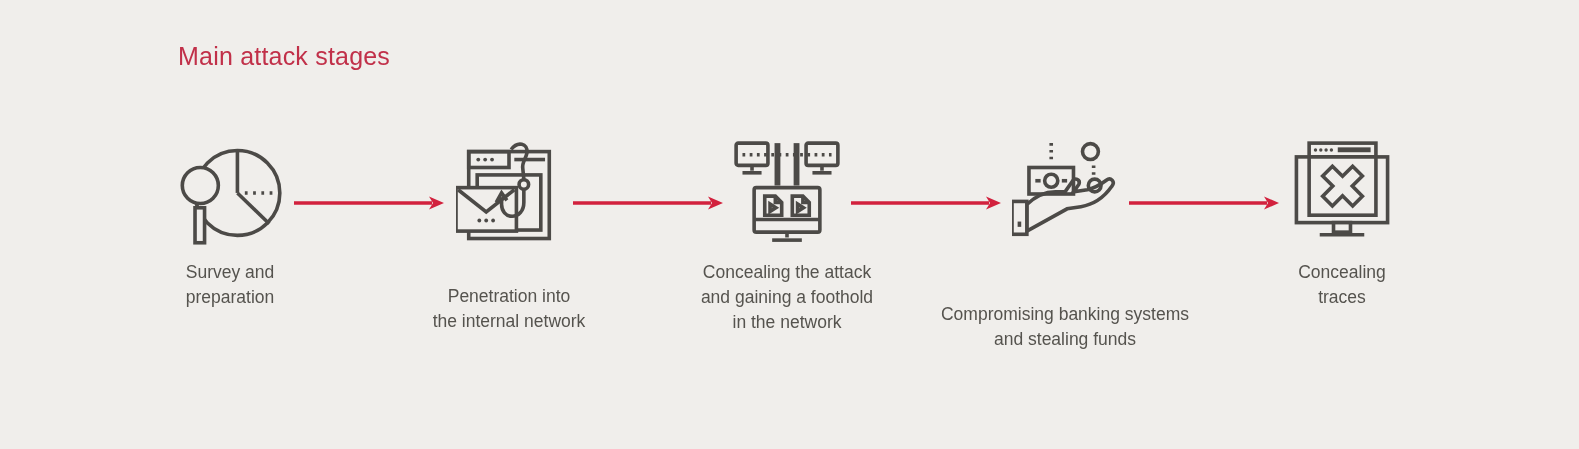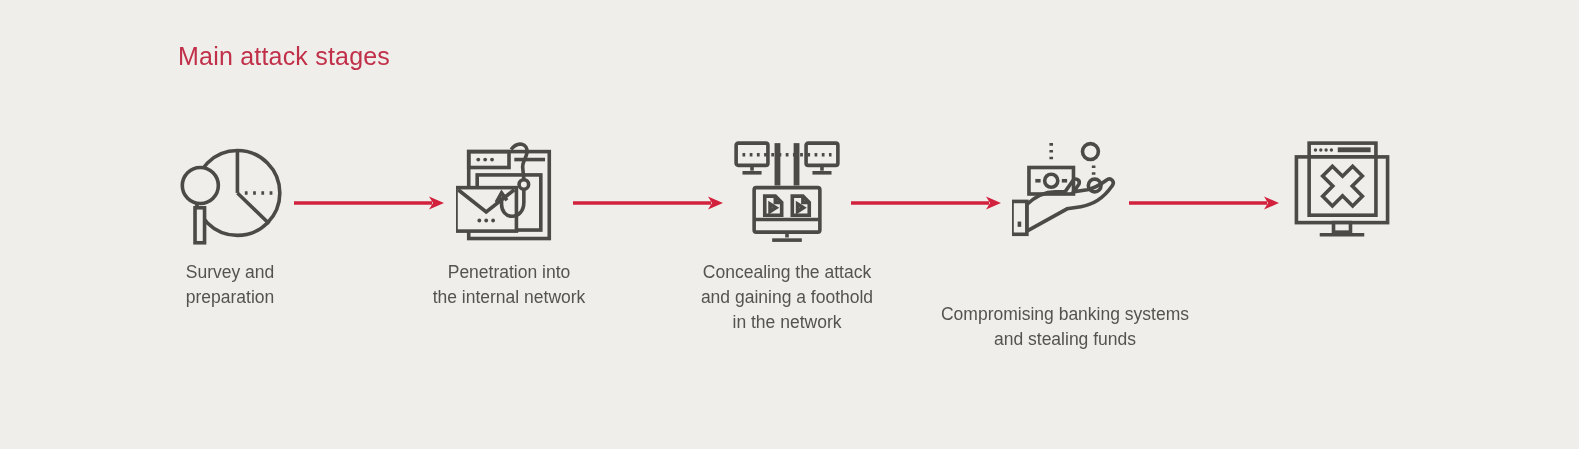--- a/index.html
+++ b/index.html
@@ -45,21 +45,21 @@
     width: 300px;
   }
   .arrow {
     position: absolute;
     top: 195px;
     width: 152px;
     height: 16px;
   }
   
   .stage-1 { left: 80px; }
-  .stage-2 { left: 359px; }
+  .stage-2 { left: 359px; gap: 24px; }
   .stage-3 { left: 637px; }
   .stage-4 { left: 915px; gap: 42px; }
   .stage-5 { left: 1192px; }
   
   .arrow-1 { left: 293px; }
   .arrow-2 { left: 572px; }
   .arrow-3 { left: 850px; }
   .arrow-4 { left: 1128px; }
   svg .ln { stroke: #4c4a47; stroke-width: 3.4; fill: none; }
   svg .ln-thick { stroke: #4c4a47; stroke-width: 5.5; fill: none; }
@@ -200,15 +200,17 @@
         <rect class="ln fill-bg" x="19" y="2" width="63" height="68"></rect>
         <line class="ln" x1="19" y1="15" x2="82" y2="15"></line>
         <circle class="dot" cx="25" cy="8.5" r="1.6"></circle>
         <circle class="dot" cx="30" cy="8.5" r="1.6"></circle>
         <circle class="dot" cx="35" cy="8.5" r="1.6"></circle>
         <circle class="dot" cx="40" cy="8.5" r="1.6"></circle>
         <rect class="fill-dark" x="46" y="6" width="31" height="4.6"></rect>
         <path class="ln" transform="translate(50.5,42.5) rotate(45)" d="M-20,-6.5 L-6.5,-6.5 L-6.5,-20 L6.5,-20 L6.5,-6.5 L20,-6.5 L20,6.5 L6.5,6.5 L6.5,20 L-6.5,20 L-6.5,6.5 L-20,6.5 Z"></path>
       </svg>
     </div>
+    <p class="stage-label">Concealing
+traces</p>
   </div>
 
 </div>
 
 </body></html>

